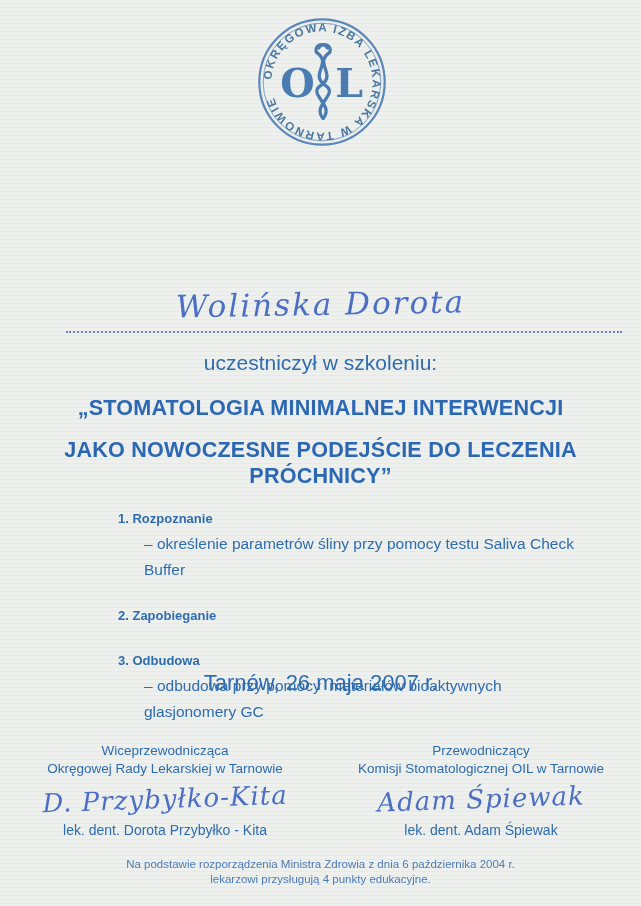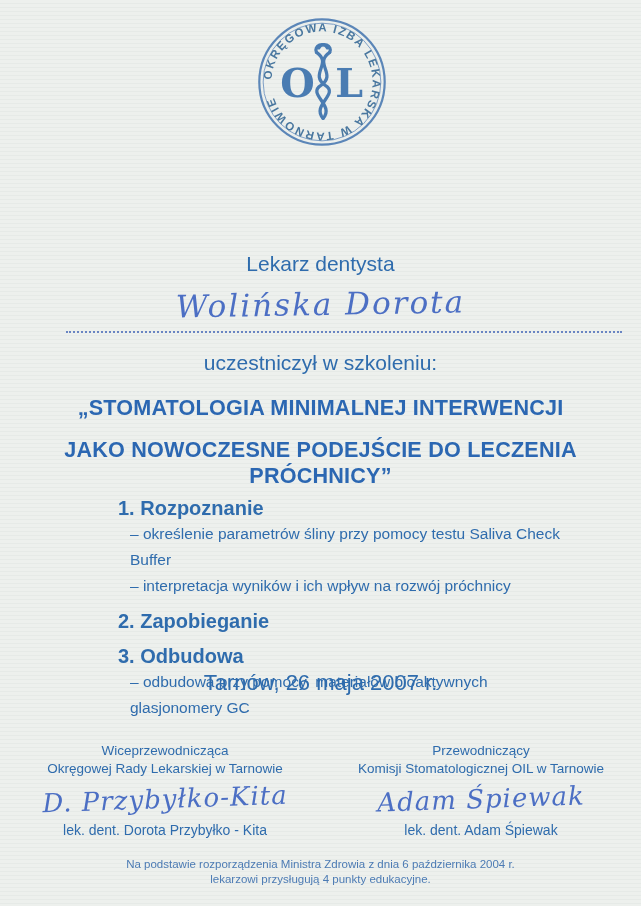--- a/index.html
+++ b/index.html
@@ -44,22 +44,22 @@
   
   .course-line{
     font-weight:bold;font-size:22.5px;color:#2b67b2;
     transform:scaleX(.96);letter-spacing:.2px;
   }
   .course-line1{top:395px;}
   .course-line2{top:437px;}
 
   
   .topics{top:486px;left:118px;width:470px;color:#2f6cad;}
-  .topic-heading{font-size:20px;font-weight:bold;line-height:25px;margin-top:10px;}
-  .topic-item{font-size:15.5px;line-height:26px;margin-left:12px;white-space:pre-wrap;}
+  .topic-heading{font-size:13px;font-weight:bold;line-height:25px;margin-top:20px;}
+  .topic-item{font-size:15.5px;line-height:26px;margin-left:26px;white-space:pre-wrap;}
 
   .date-line{top:670px;font-size:22px;color:#2f6cad;}
 
   
   .sig-block{top:742px;width:290px;text-align:center;color:#2f6cad;}
   .sig-left{left:20px;}
   .sig-right{left:336px;}
   .sig-role{font-size:13.5px;line-height:18px;}
   .sig-script{
     font-family:"DejaVu Serif", serif;font-style:italic;
@@ -88,33 +88,31 @@
     <text x="22" y="74" font-size="36" font-weight="bold" fill="#4a7cb2" font-family="DejaVu Serif, serif">O</text>
     <text x="72" y="74" font-size="36" font-weight="bold" fill="#4a7cb2" font-family="DejaVu Serif, serif">L</text>
     <g stroke="#4a7cb2" stroke-width="3" fill="none" stroke-linecap="round">
       <path d="M 55,33 C 70,43 48,53 63,63 C 76,71 50,81 61,93"></path>
       <path d="M 67,33 C 52,43 74,53 59,63 C 46,71 72,81 61,93"></path>
       <path d="M 55,33 c -3,-6 7,-10 10,-4"></path>
       <path d="M 67,33 c 3,-6 -7,-10 -10,-4"></path>
     </g>
   </svg>
 
-  <div class="abs centered subtitle">Lekarz dentysta</div>
 
   <div class="abs centered name-script">Wolińska Dorota</div>
   <div class="abs dotted-line"></div>
   <div class="abs centered participation">uczestniczył w szkoleniu:</div>
 
   <div class="abs centered course-line course-line1">„STOMATOLOGIA MINIMALNEJ INTERWENCJI</div>
   <div class="abs centered course-line course-line2">JAKO NOWOCZESNE PODEJŚCIE DO LECZENIA PRÓCHNICY”</div>
 
   <div class="abs topics">
     <div class="topic-heading">1. Rozpoznanie</div>
     <div class="topic-item">– określenie parametrów śliny przy pomocy testu Saliva Check Buffer</div>
-    <div class="topic-item">– interpretacja wyników i ich wpływ na rozwój próchnicy</div>
     <div class="topic-heading">2. Zapobieganie</div>
     <div class="topic-heading">3. Odbudowa</div>
     <div class="topic-item">– odbudowa przy pomocy  materiałów bioaktywnych  glasjonomery GC</div>
   </div>
 
   <div class="abs centered date-line">Tarnów, 26 maja 2007 r.</div>
 
   <div class="abs sig-block sig-left">
     <div class="sig-role">Wiceprzewodnicząca</div>
     <div class="sig-role">Okręgowej Rady Lekarskiej w Tarnowie</div>

